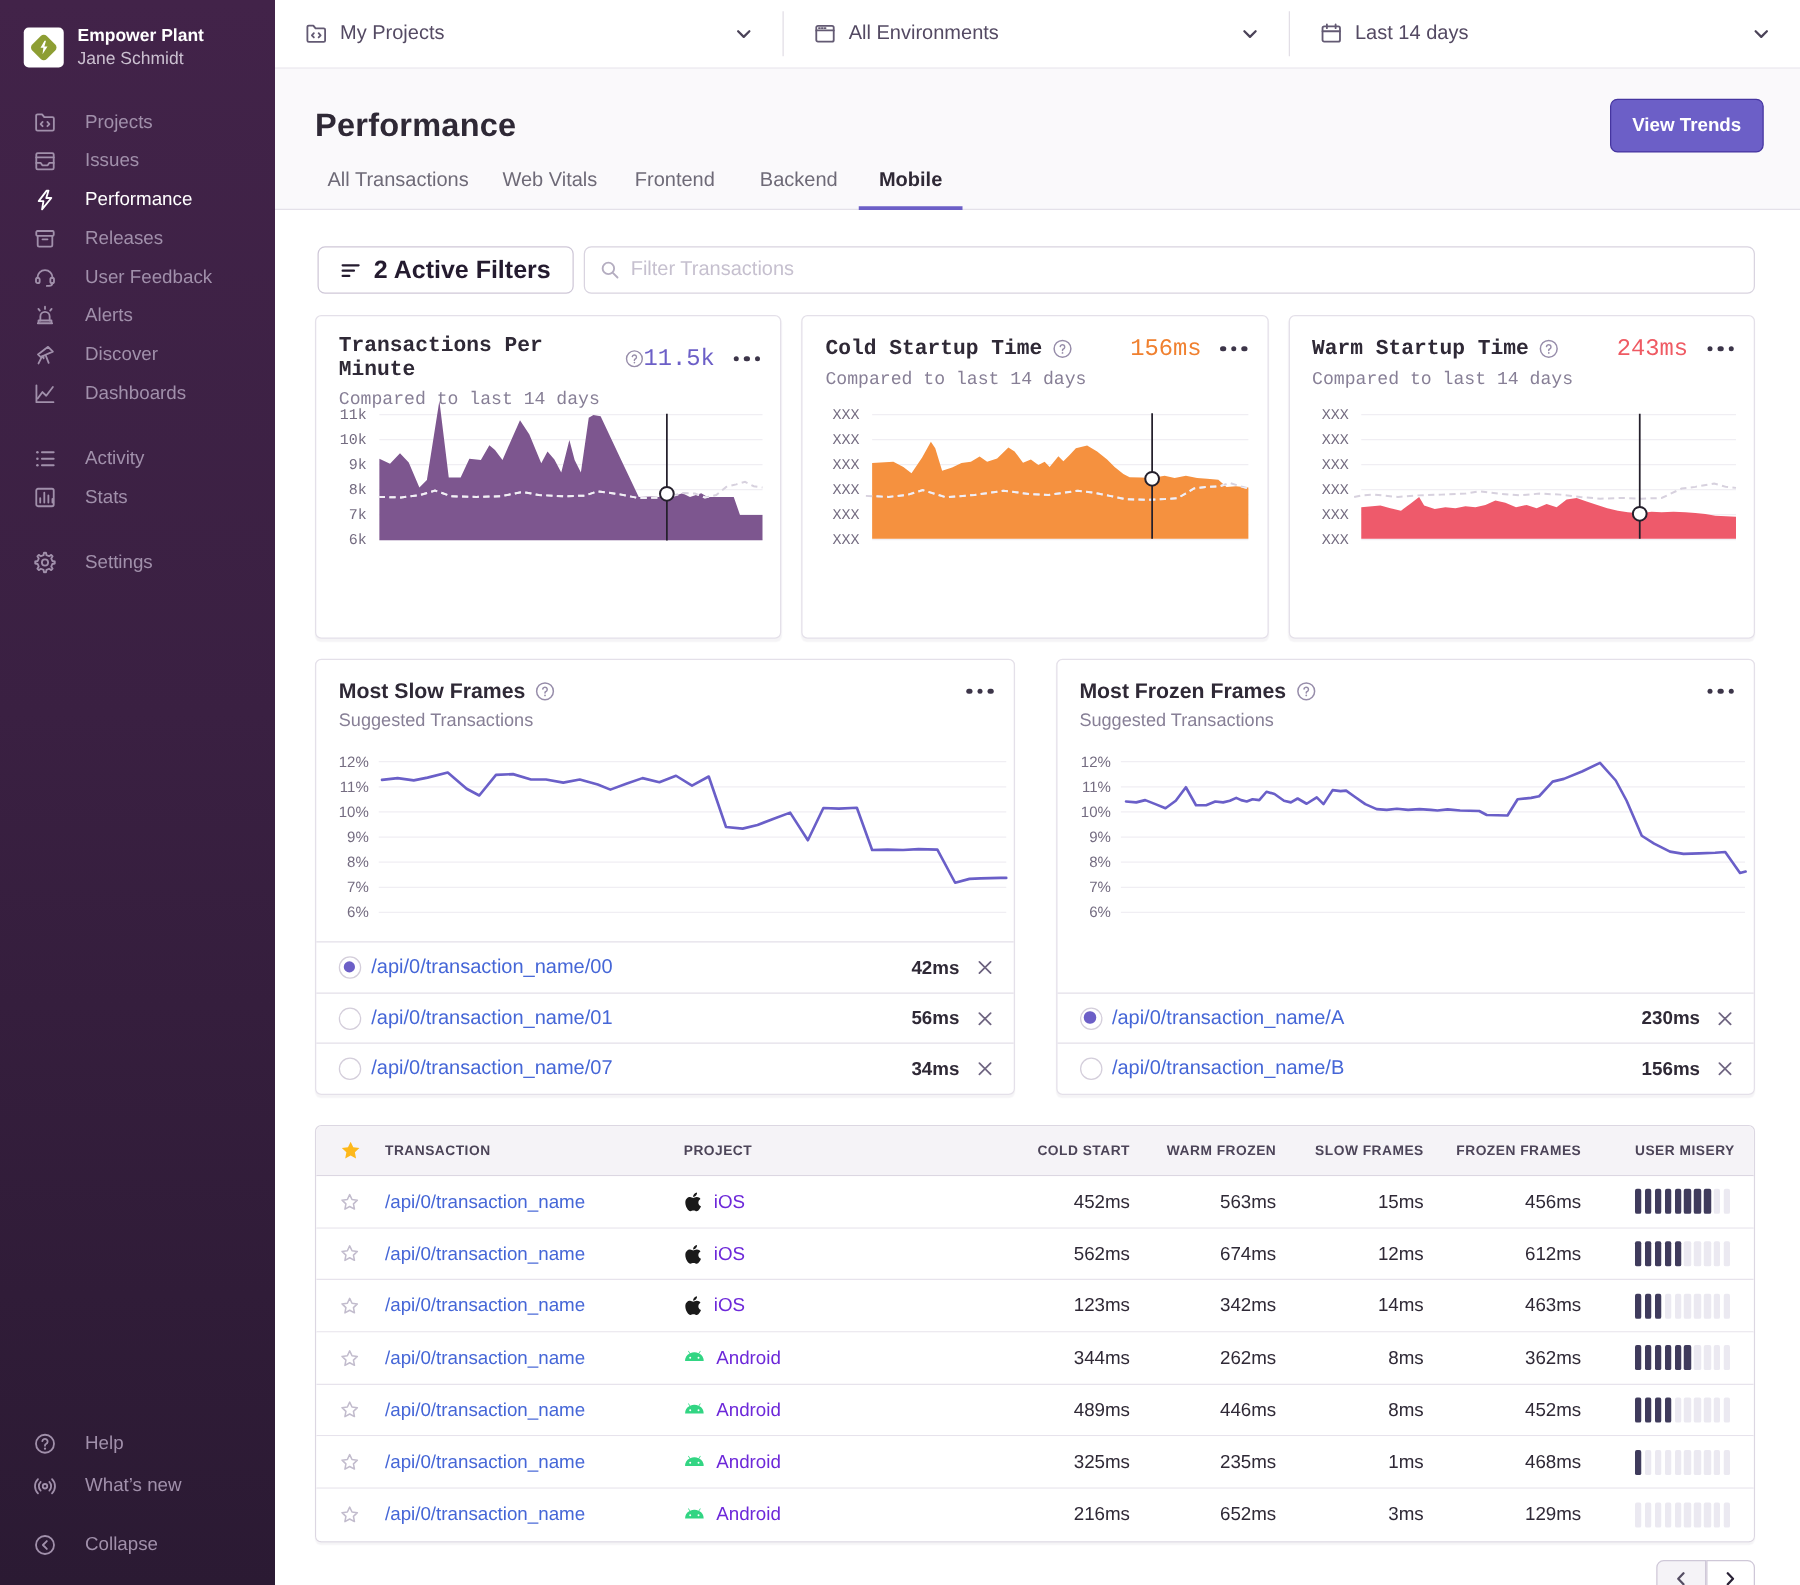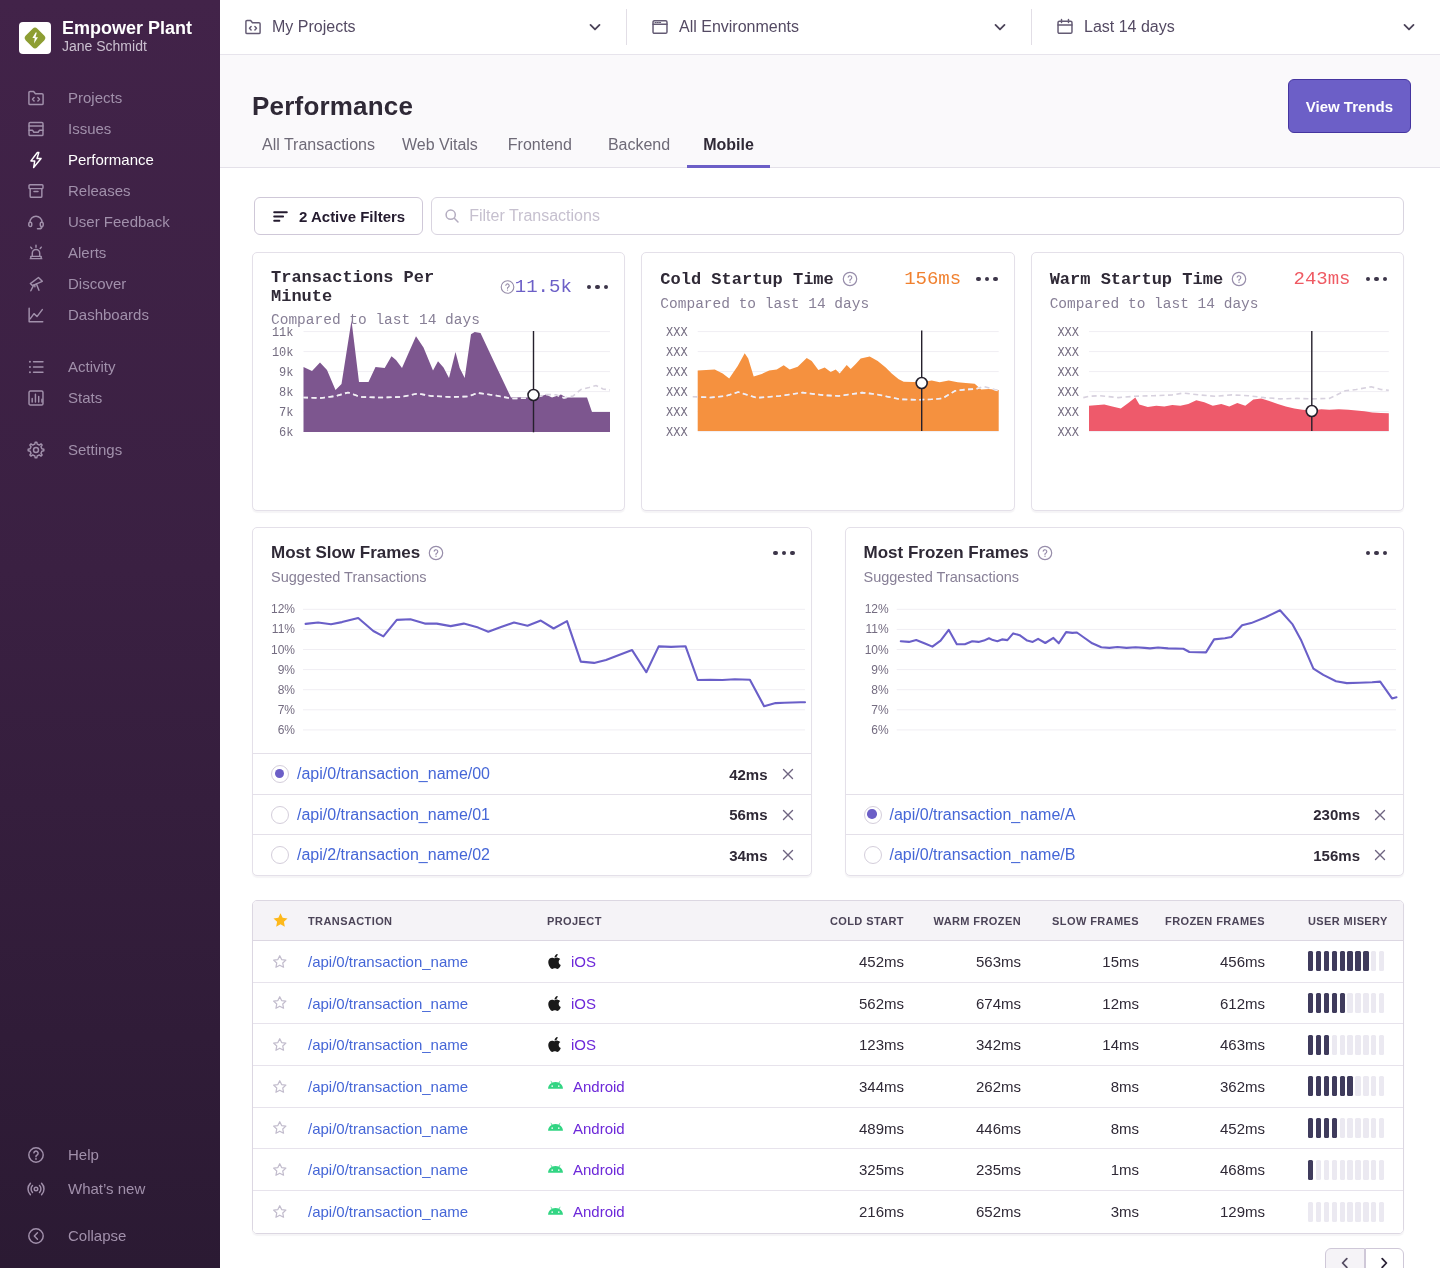--- a/index.html
+++ b/index.html
@@ -3,55 +3,55 @@
 html,body { width:1440px; height:1268px; overflow:hidden; }
 body { font-family:"Liberation Sans",sans-serif; background:#fff; color:#2f2936; position:relative; }
 .spacer { flex:1; }
 
 
 .sidebar { position:absolute; left:0; top:0; width:220px; height:1268px;
   background:linear-gradient(180deg,#422349 0%,#3a2042 45%,#2b1a33 100%); }
 .org { display:flex; align-items:center; padding:20px 0 0 19px; }
 .logo { width:32px; height:32px; background:#fff; border-radius:4px; display:flex; align-items:center; justify-content:center; }
 .orgtxt { margin-left:11px; }
-.oname { color:#fff; font-size:18px; font-weight:700; line-height:17px; }
+.oname { color:#fff; font-size:14px; font-weight:700; line-height:17px; }
 .uname { color:#cbc0d0; font-size:14px; line-height:17px; margin-top:1px; }
 .navgrp { }
 .nav { display:flex; align-items:center; height:31px; padding-left:27px; color:#a190ab; font-size:15px; }
 .nav .nicon { flex:0 0 18px; margin-right:23px; }
 .nav.active { color:#fff; }
 .sbottom { position:absolute; left:0; bottom:0; width:100%; padding-bottom:17px; }
 .sbottom .nav { font-size:15px; }
 
 
 .main { position:absolute; left:220px; top:0; width:1220px; height:1268px; }
 
 .topbar { height:55px; background:#fff; border-bottom:1px solid #e7e4ec; display:flex; align-items:center; }
 .tsec { display:flex; align-items:center; height:36px; padding:0 22px 0 24px; border-right:1px solid #e2dee6; }
 .ticon { color:#635a73; flex:0 0 18px; }
 .tlabel { margin-left:10px; font-size:16px; color:#544a63; }
 
 .pagehead { background:#faf9fb; height:113px; position:relative; }
 .titlerow { display:flex; align-items:center; padding:24px 29px 0 32px; }
 h1 { font-size:26px; font-weight:700; color:#2f2936; letter-spacing:0.2px; }
-.viewtrends { margin-left:auto; height:54px; padding:0 17px; background:#6c5fc7; color:#fff; font-size:15px;
+.viewtrends { margin-left:auto; height:43px; padding:0 17px; background:#6c5fc7; color:#fff; font-size:15px;
   font-weight:700; font-family:inherit; border:1px solid #4535a0; border-radius:6px; }
 .tabs { position:absolute; left:0; bottom:0; width:100%; border-bottom:1px solid #e4e1e9; display:flex; }
 .tab { display:inline-block; padding:0 0 13px; font-size:16px; color:#6e6a77; }
 .tab:nth-child(1) { margin-left:42px; }
 .tab:nth-child(2) { margin-left:27px; }
 .tab:nth-child(3) { margin-left:30px; }
 .tab:nth-child(4) { margin-left:36px; }
 .tab.active { margin-left:17px; padding:0 16px 11px; color:#2f2936; font-weight:700; border-bottom:3px solid #6c5fc7; margin-bottom:-1px; }
 
 .content { padding:29px 36px 0 32px; background:#fff; }
 
 .filterrow { display:flex; height:38px; margin-bottom:17px; }
 .fbtn { display:flex; align-items:center; height:38px; margin-left:2px; padding:0 17px; background:#fff; border:1px solid #cfc8d8;
-  border-radius:6px; font-family:inherit; font-size:15px; font-weight:700; color:#241b2f; }
+  border-radius:6px; font-family:inherit; font-size:20px; font-weight:700; color:#241b2f; }
 .fbtn span { margin-left:10px; }
 .search { flex:1; margin-left:8px; display:flex; align-items:center; border:1px solid #d9d4e0; border-radius:6px; padding:0 12px; }
 .search span { margin-left:9px; font-size:16px; color:#c6c0cf; }
 
 .cards3 { display:grid; grid-template-columns:repeat(3,1fr); gap:16px; margin-bottom:16px; }
 .cards2 { display:grid; grid-template-columns:repeat(2,1fr); gap:33px; }
 .card { background:#fff; border:1px solid #e4e0e9; border-radius:5px; box-shadow:0 2px 1px rgba(80,70,100,0.06); position:relative; }
 .mcard { height:259px;font-family:Liberation Mono, monospace; }
 .crow { display:flex; align-items:center; padding:15px 16px 0 18px; }
 .ctitle { font-size:17px; font-weight:700; color:#2f2936; letter-spacing:0; }
@@ -474,21 +474,21 @@
               <span class="radio"></span>
               <a class="link">/api/0/transaction_name/01</a>
               <span class="spacer"></span>
               <span class="lval">56ms</span>
               <svg width="14" height="14" viewBox="0 0 14 14" stroke="#6e6480" stroke-width="1.4" stroke-linecap="round">
                 <path d="M2.5 2.5 11.5 11.5 M11.5 2.5 2.5 11.5"></path>
               </svg>
             </div>
 <div class="lrow">
               <span class="radio"></span>
-              <a class="link">/api/2/transaction_name/02</a>
+              <a class="link">/api/0/transaction_name/07</a>
               <span class="spacer"></span>
               <span class="lval">34ms</span>
               <svg width="14" height="14" viewBox="0 0 14 14" stroke="#6e6480" stroke-width="1.4" stroke-linecap="round">
                 <path d="M2.5 2.5 11.5 11.5 M11.5 2.5 2.5 11.5"></path>
               </svg>
             </div>
           </div>
 </div>
 <div class="card lcard">
 <div class="crow">

